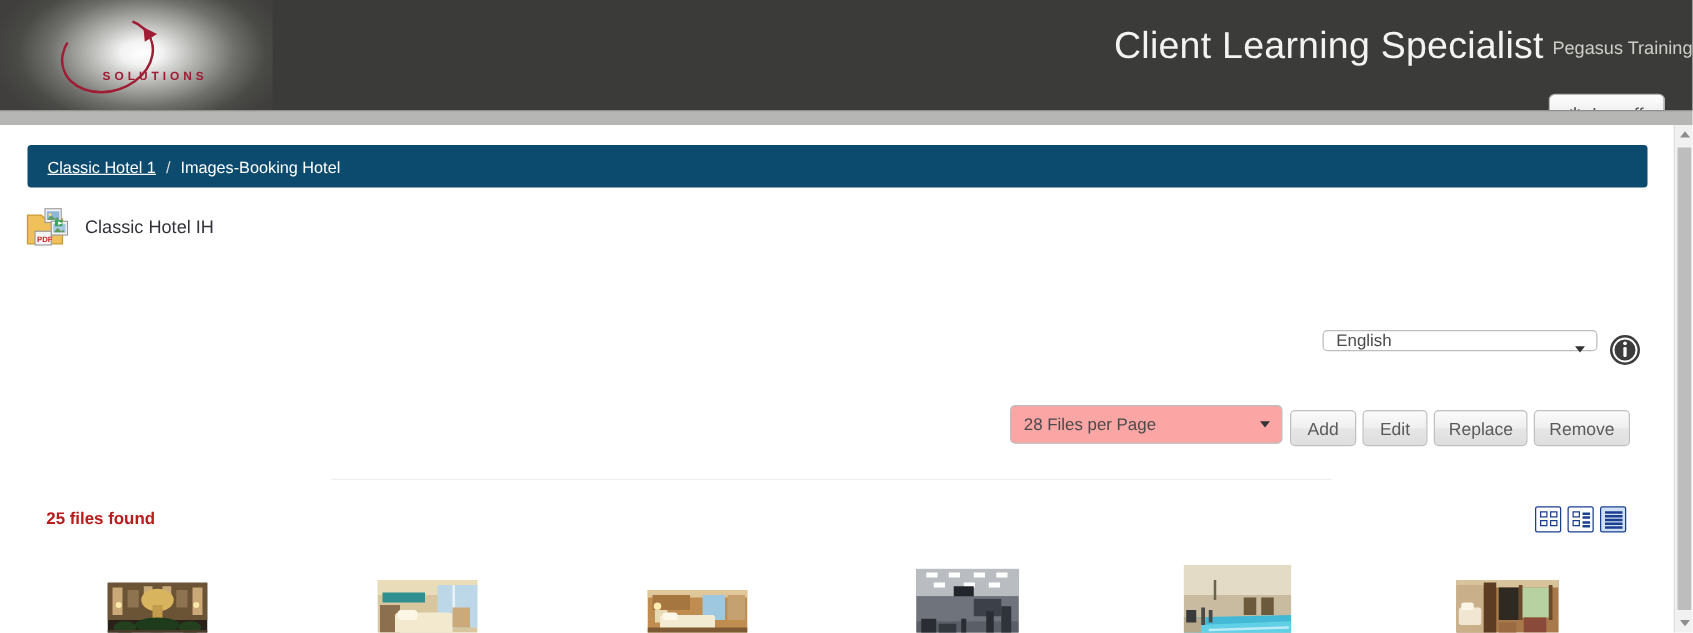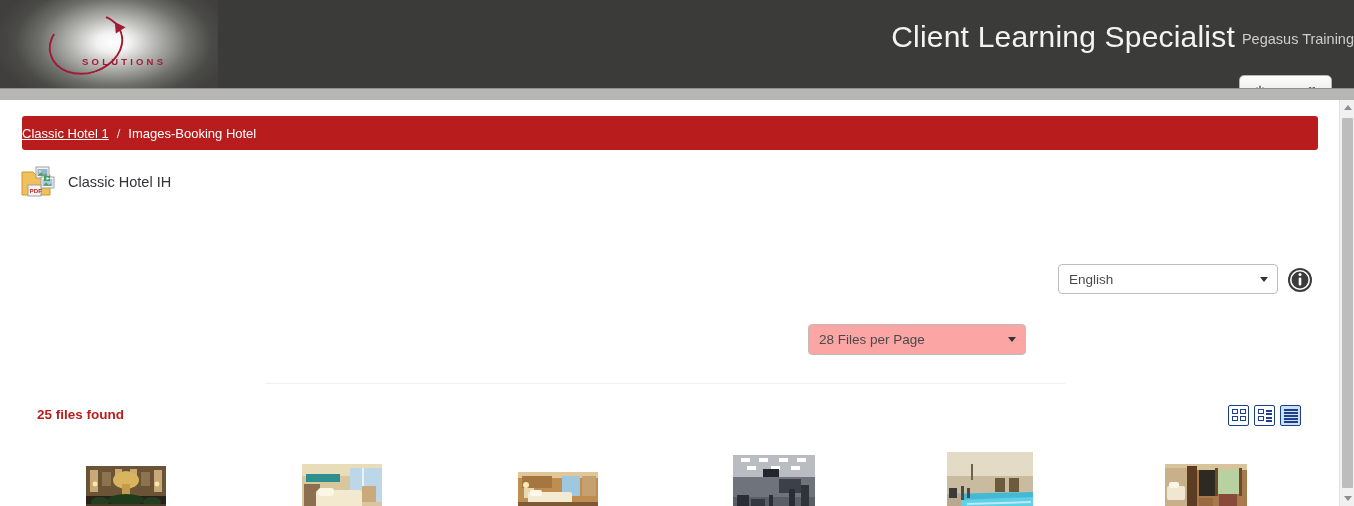--- a/index.html
+++ b/index.html
@@ -104,23 +104,24 @@
   .content {
     position: absolute; left: 0; top: 100px;
     width: 1339px; height: 406px;
     background: #ffffff;
     overflow: hidden;
   }
 
   .breadcrumb {
     position: absolute; left: 22px; top: 16px;
     width: 1296px; height: 34px;
-    background: #b91c1c;
+    background: #0c4a6e;
     border-radius: 3px;
     display: flex; align-items: center;
+    padding-left: 16px;
     font-size: 13px;
     color: #ffffff;
     gap: 8px;
   }
   .breadcrumb .crumb-link {
     color: #ffffff;
     text-decoration: underline;
     cursor: pointer;
   }
   .breadcrumb .crumb-sep { color: #dedede; }
@@ -129,21 +130,21 @@
   
   .hotel-row {
     position: absolute; left: 20px; top: 64px;
     display: flex; align-items: center; gap: 10px;
   }
   .folder-icon { width: 38px; height: 36px; display:block; }
   .hotel-name { font-size: 14.5px; color: #32323a; }
 
   .lang-select {
     position: absolute; left: 1058px; top: 164px;
-    width: 220px; height: 30px;
+    width: 220px; height: 17px;
     background: #ffffff;
     border: 1px solid #bdbdbd;
     border-radius: 4px;
     font-size: 13.5px;
     color: #4a4a4a;
     display: flex; align-items: center;
     padding: 0 10px;
     cursor: pointer;
   }
   .lang-select .caret {
@@ -344,20 +345,26 @@
     <circle cx="13" cy="13" r="9.2" fill="none" stroke="#ffffff" stroke-width="1.6"></circle>
     <circle cx="13" cy="7.6" r="1.5" fill="#ffffff"></circle>
     <rect x="11.7" y="10.6" width="2.6" height="8" rx="1" fill="#ffffff"></rect>
   </svg>
 
   <div class="files-select">
     <span>28 Files per Page</span>
     <span class="caret"></span>
   </div>
 
+  <div class="btn-row">
+    <button class="act-btn">Add</button>
+    <button class="act-btn">Edit</button>
+    <button class="act-btn">Replace</button>
+    <button class="act-btn">Remove</button>
+  </div>
 
   <div class="divider"></div>
 
   <div class="files-found">25 files found</div>
 
   <div class="view-toggles">
     <div class="view-btn">
       <span class="vb-cell" style="left:3px;top:3px;width:6px;height:5px;"></span>
       <span class="vb-cell" style="left:11px;top:3px;width:6px;height:5px;"></span>
       <span class="vb-cell" style="left:3px;top:10px;width:6px;height:5px;"></span>

